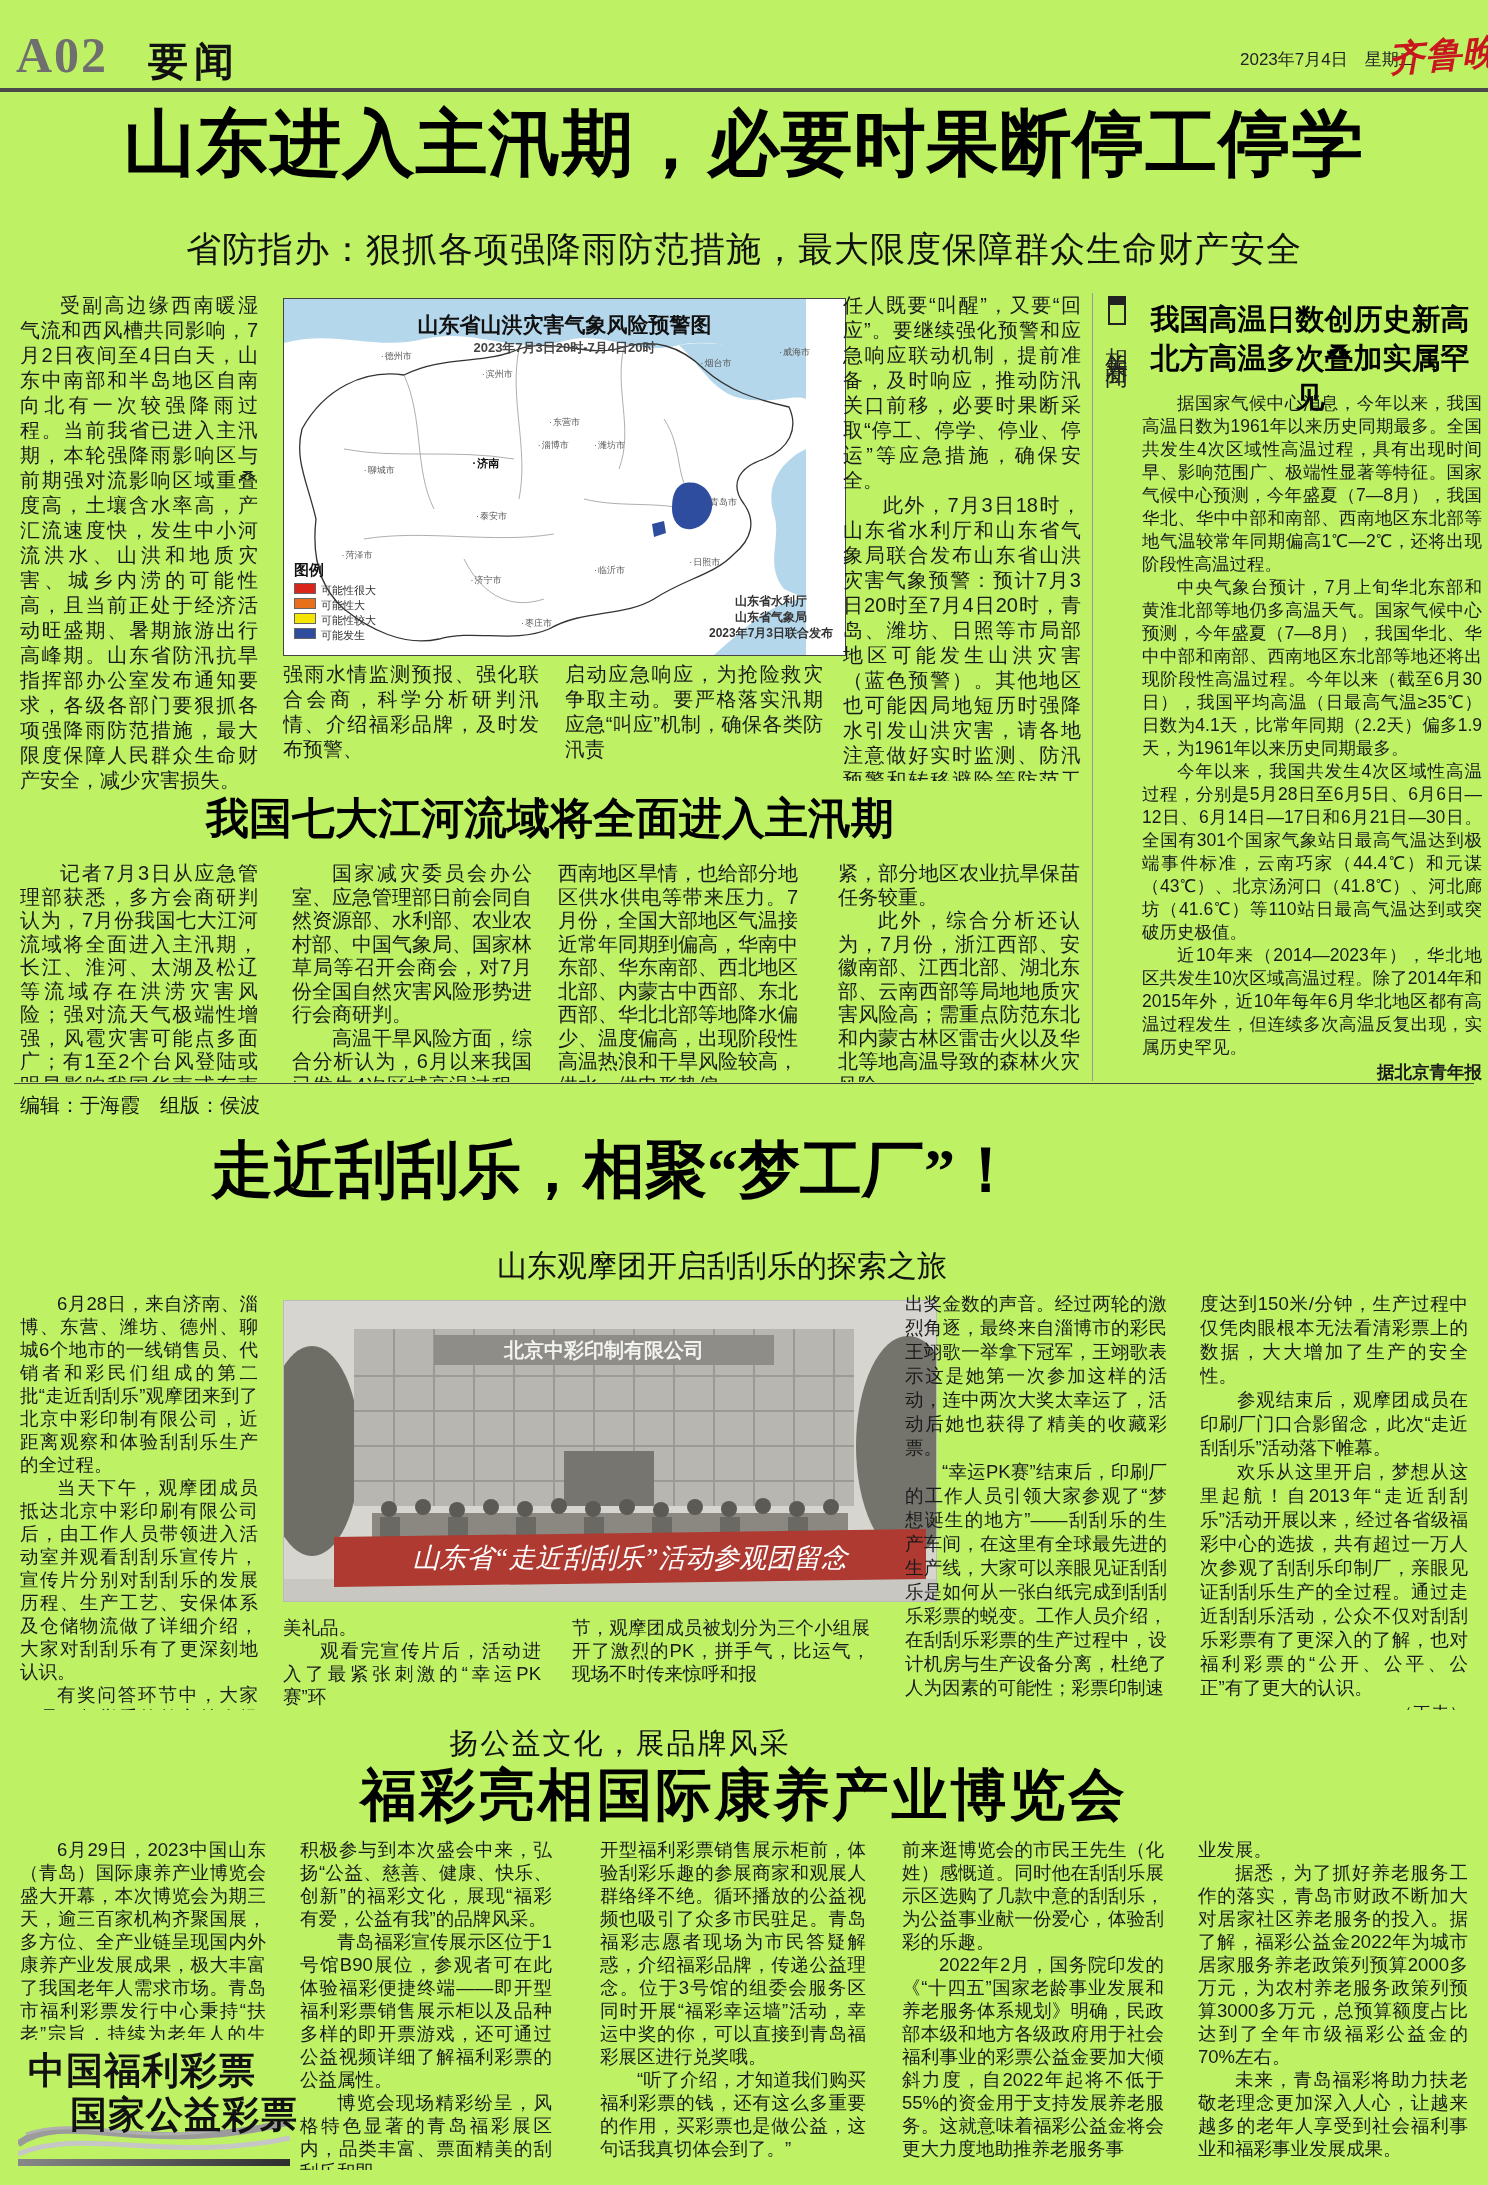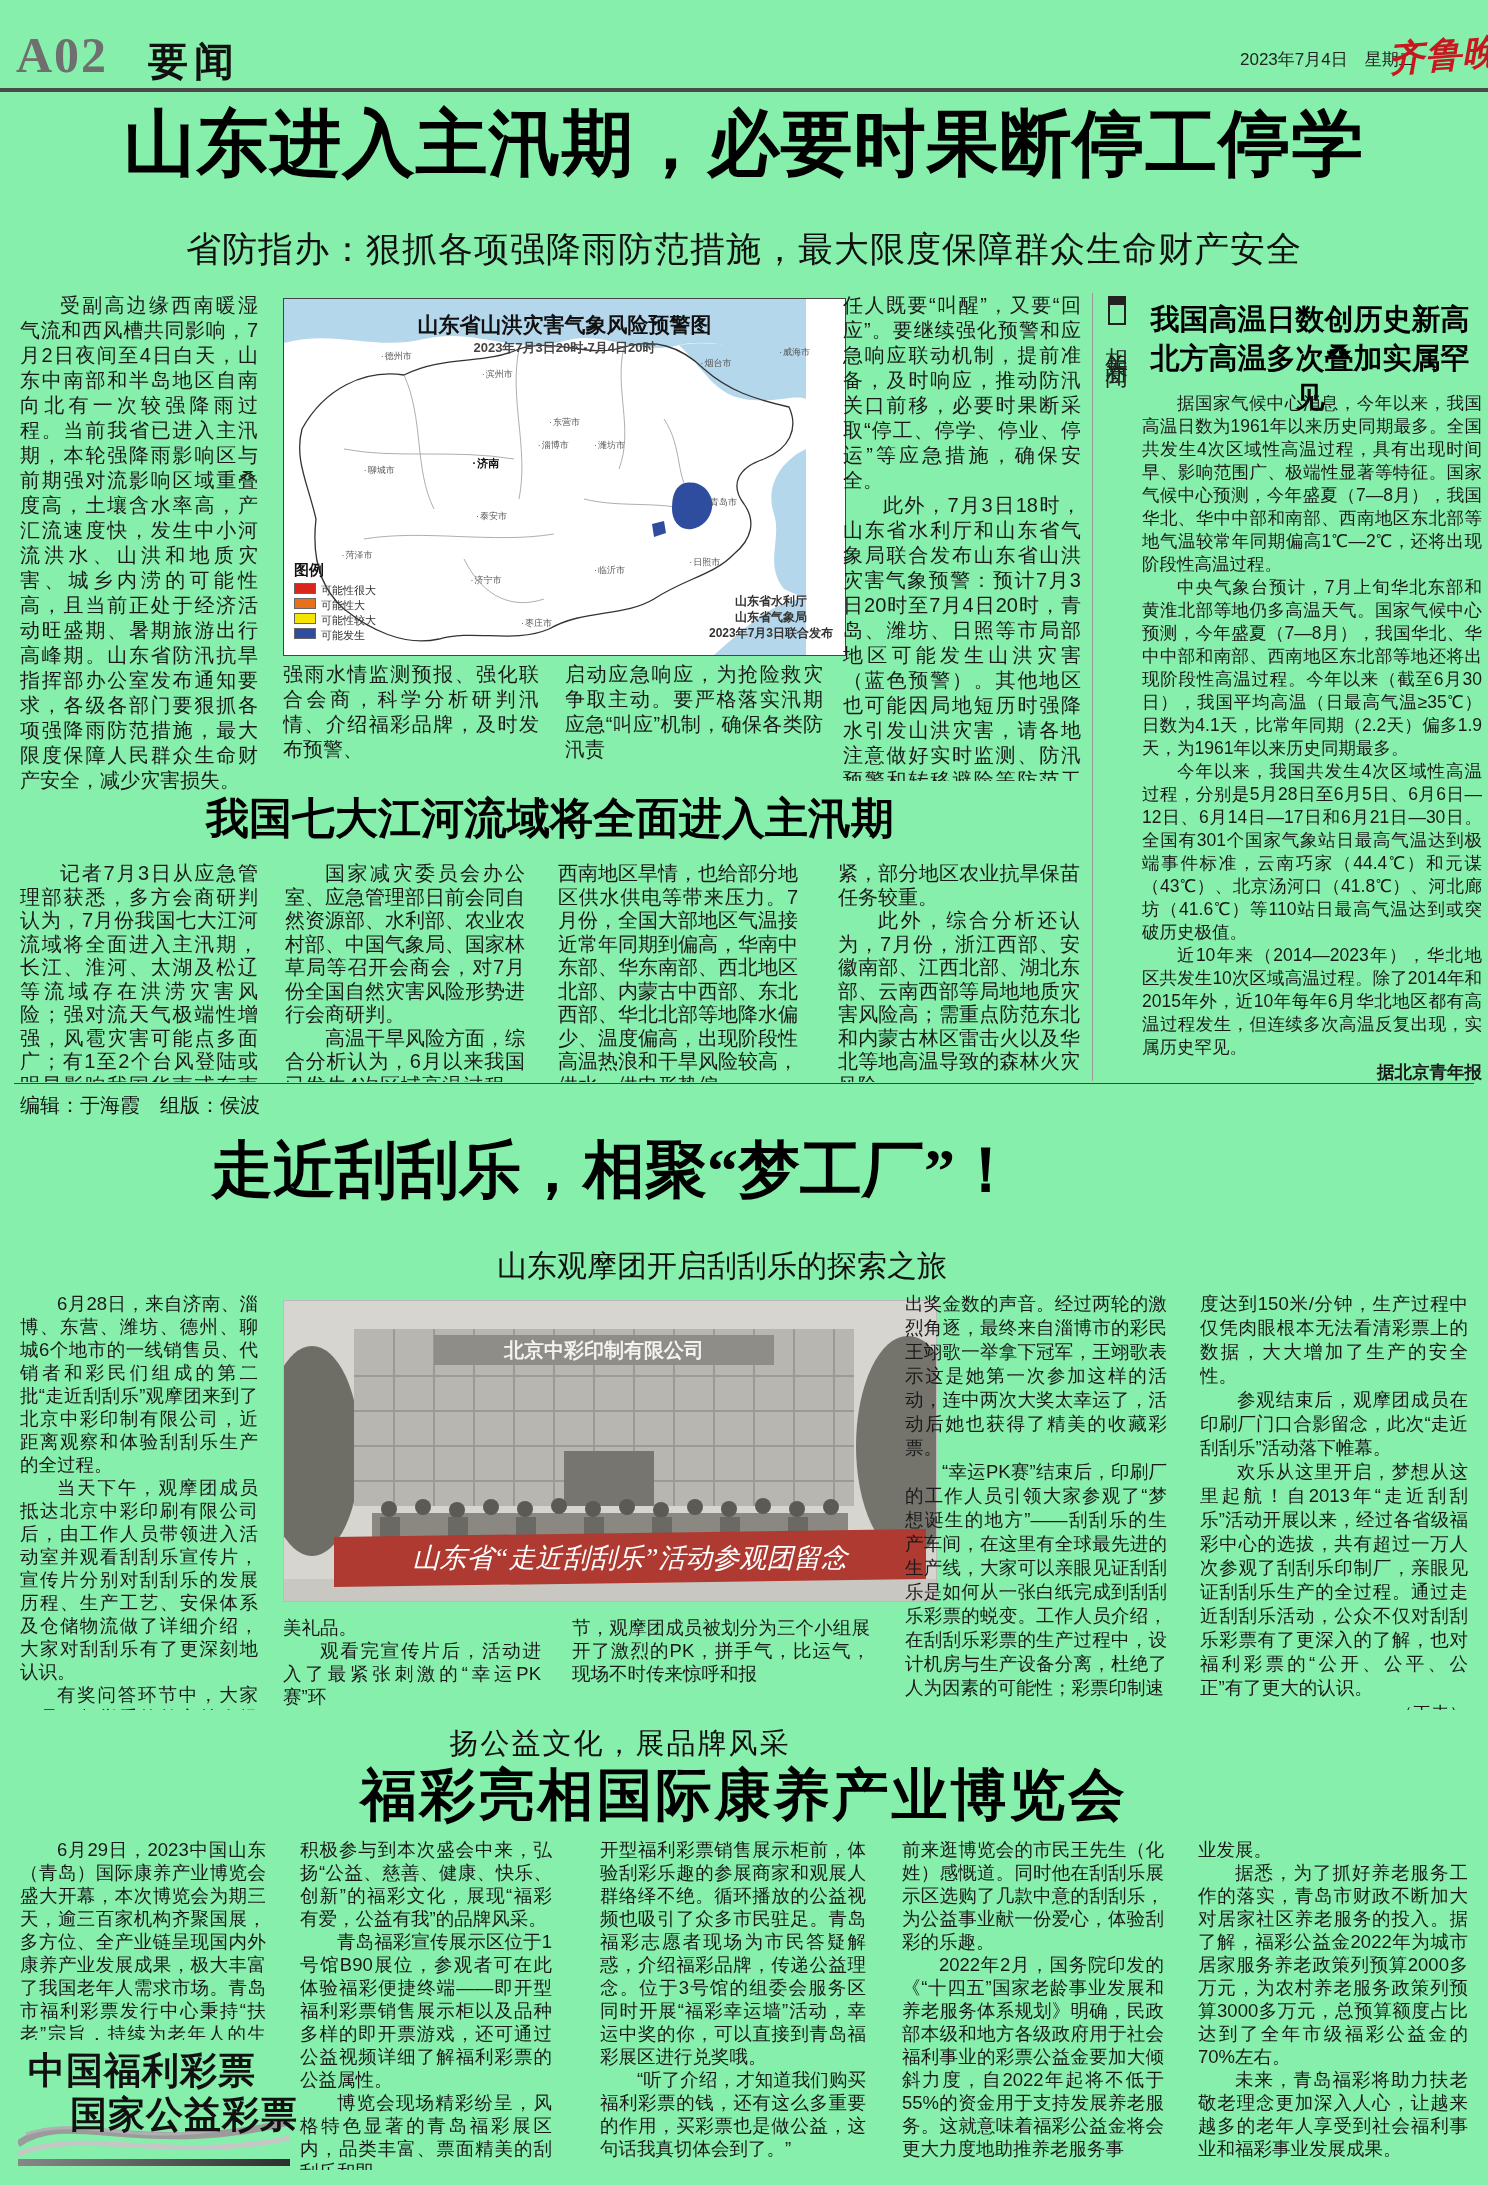--- a/index.html
+++ b/index.html
@@ -1,16 +1,16 @@
 <!DOCTYPE html>
 <html><head>
 <meta charset="utf-8">
 <style>
   html,body{margin:0;padding:0;background:#e9e9e9;}
-  .page{position:relative;width:1488px;height:2185px;background:#86efac;margin:0 auto;
+  .page{position:relative;width:1488px;height:2185px;background:#bef264;margin:0 auto;
         font-family:"Liberation Sans",sans-serif;color:#1a1a1a;overflow:hidden;}
   .abs{position:absolute;}
   
   .hdr-edition{left:16px;top:26px;font-family:"Liberation Serif",serif;font-weight:bold;
                font-size:50px;color:#6f6f6f;letter-spacing:2px;}
   .hdr-section{left:148px;top:34px;font-weight:bold;font-size:40px;color:#111;letter-spacing:6px;}
   .hdr-date{left:1240px;top:48px;font-size:17px;color:#222;}
   .hdr-masthead{left:1388px;top:30px;font-size:36px;font-weight:bold;font-style:italic;
                 color:#c8171e;font-family:"Liberation Serif",serif;letter-spacing:1px;
                 transform:rotate(-4deg);white-space:nowrap;}
@@ -53,21 +53,21 @@
   .rel-label{left:1102px;top:296px;width:30px;}
   .rel-icon{width:14px;height:18px;border:2px solid #222;border-top:9px solid #222;margin:0 auto 4px;}
   .rel-vtext{writing-mode:vertical-rl;font-size:23px;letter-spacing:6px;color:#222;margin:0 auto;}
   .rel-head{left:1138px;top:300px;width:344px;text-align:center;font-family:"Liberation Serif",serif;
             font-weight:bold;font-size:29px;line-height:39px;color:#000;}
   .rel-body{left:1142px;top:392px;width:340px;height:700px;font-size:17.5px;line-height:23px;}
   
   .rv-head{left:20px;top:790px;width:1060px;text-align:center;font-family:"Liberation Serif",serif;
            font-weight:bold;font-size:43px;color:#000;white-space:nowrap;}
   .rv-c1{left:20px;top:862px;width:238px;height:220px;line-height:23.5px;}
-  .rv-c2{left:285px;top:862px;width:240px;height:220px;line-height:23.5px;}
+  .rv-c2{left:292px;top:862px;width:240px;height:220px;line-height:23.5px;}
   .rv-c3{left:558px;top:862px;width:240px;height:220px;line-height:23.5px;}
   .rv-c4{left:838px;top:862px;width:242px;height:220px;line-height:23.5px;}
   .rule2{left:14px;top:1083px;width:1460px;height:1px;background:#444;}
   .editor{left:20px;top:1092px;font-size:20px;color:#111;}
   
   .g-headline{left:0;top:1128px;width:1228px;text-align:center;font-family:"Liberation Serif",serif;
               font-weight:bold;font-size:62px;color:#000;white-space:nowrap;}
   .g-subtitle{left:0;top:1246px;width:1444px;text-align:center;font-size:30px;color:#111;}
   .smalltxt{font-size:18.5px;line-height:23px;}
   .g-c1{left:20px;top:1292px;width:238px;height:418px;}

